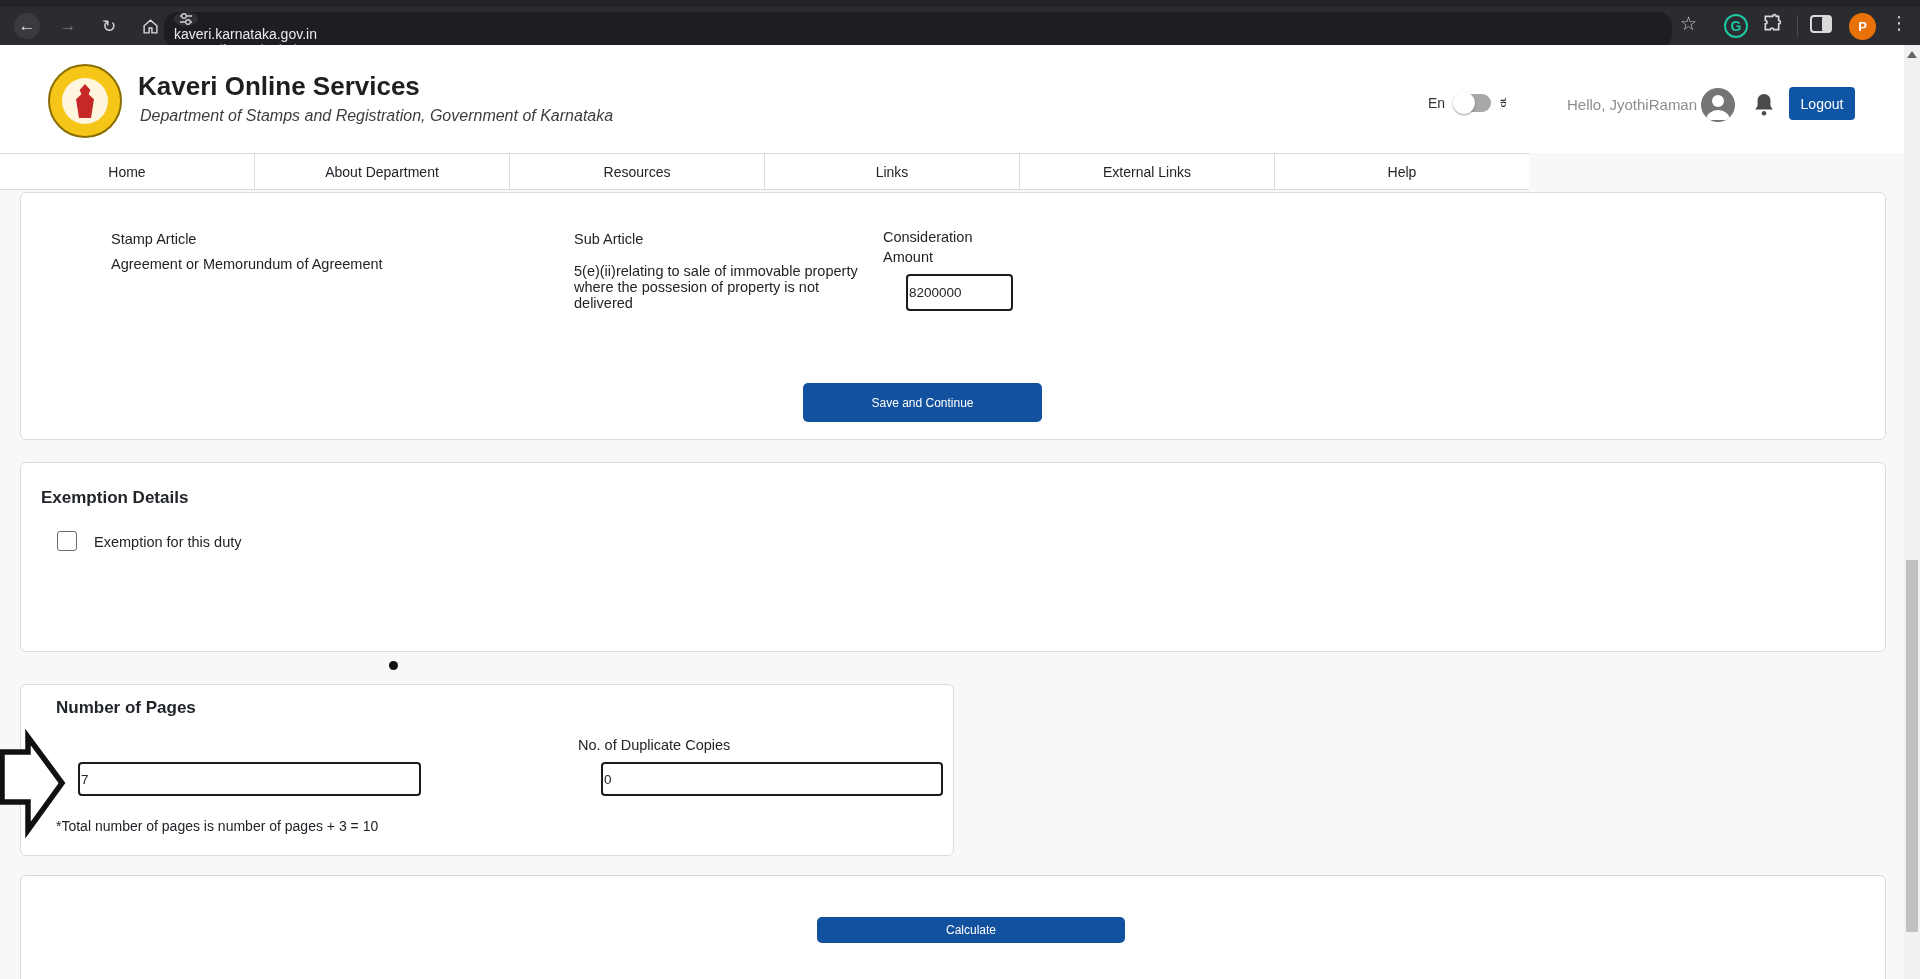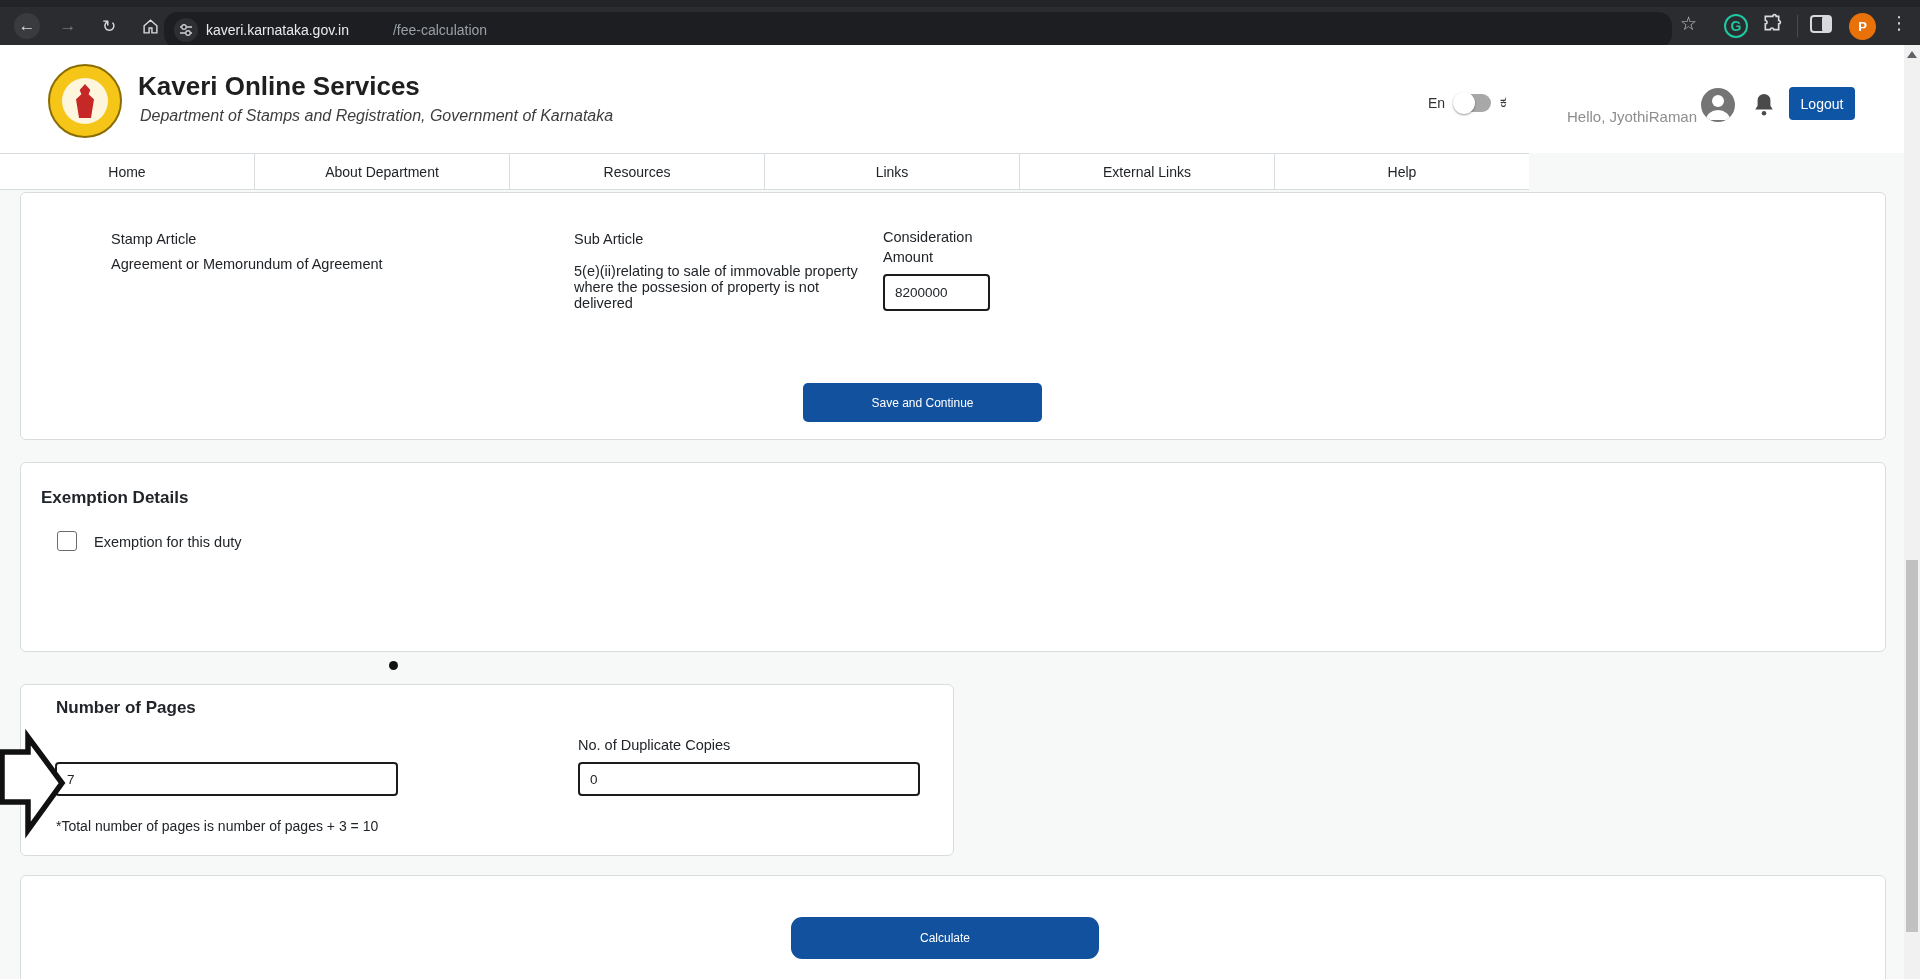--- a/index.html
+++ b/index.html
@@ -8,22 +8,22 @@
   .abs { position:absolute; }
 
   
   #chrome { position:absolute; left:0; top:0; width:1920px; height:45px; background:#2b2c30; }
   #chrome .topstrip { position:absolute; left:0; top:0; width:100%; height:7px; background:#232428; }
   .nav-ico { position:absolute; top:13px; width:26px; height:26px; border-radius:50%;
              display:flex; align-items:center; justify-content:center;
              color:#d8d9db; font-size:17px; cursor:pointer; }
   .nav-ico.dim { color:#75777a; }
   #urlbar { position:absolute; left:164px; top:12px; width:1508px; height:36px;
-            background:#1d1e21; border-radius:14px; display:flex; align-items:center;
-            padding-left:10px; }
+            background:#1d1e21; border-radius:14px; display:flex; align-items:flex-start;
+            padding-left:10px;flex-direction:column; }
   #urlbar .site-chip { width:24px; height:24px; border-radius:50%; background:#2e2f33;
             display:flex; align-items:center; justify-content:center; margin-right:8px; }
   #urlbar .domain { color:#e8eaed; font-size:14px; }
   #urlbar .path { color:#9aa0a6; font-size:14px;margin-left:44px; }
   .ext-ico { position:absolute; top:14px; color:#d8d9db; font-size:16px; cursor:pointer; }
 
   
   #page { position:absolute; left:0; top:45px; width:1904px; height:934px; background:#f7f8f8; }
 
   
@@ -36,21 +36,21 @@
           clip-path:polygon(50% 0, 68% 18%, 62% 30%, 80% 45%, 70% 100%, 30% 100%, 20% 45%, 38% 30%, 32% 18%); }
   .site-title { position:absolute; left:138px; top:26px; font-size:26px; font-weight:bold; color:#1f1f1f; }
   .site-sub   { position:absolute; left:140px; top:62px; font-size:16px; font-style:italic; color:#3d3d3d; }
 
   .lang-en { position:absolute; left:1428px; top:50px; font-size:14px; color:#333; }
   .toggle  { position:absolute; left:1455px; top:49px; width:36px; height:18px; background:#a8a8a8;
              border-radius:9px; cursor:pointer; }
   .toggle .knob { position:absolute; left:-2px; top:-2px; width:22px; height:22px; border-radius:50%;
              background:#fff; box-shadow:0 1px 2px rgba(0,0,0,.4); }
   .lang-kn { position:absolute; left:1500px; top:48px; font-size:15px; color:#333; }
-  .greeting { position:absolute; left:1567px; top:51px; font-size:15px; color:#8e8e8e;margin-top:12px; }
+  .greeting { position:absolute; left:1567px; top:51px; font-size:15px; color:#8e8e8e; }
   .avatar { position:absolute; left:1701px; top:43px; width:34px; height:34px; border-radius:50%;
             background:#757575; overflow:hidden; cursor:pointer; }
   .bell { position:absolute; left:1753px; top:47px; cursor:pointer; }
   .logout-btn { position:absolute; left:1789px; top:42px; width:66px; height:33px; background:#0f55a6;
             color:#fff; border:none; border-radius:4px; font-size:14px; cursor:pointer;
             font-family:"Liberation Sans",sans-serif; }
 
   
   #mainnav { position:absolute; left:0; top:108px; width:1529px; height:37px; background:#fff;
              border-top:1px solid #d9dcdf; border-bottom:1px solid #d9dcdf; display:flex; }
@@ -61,22 +61,22 @@
   
   .card { position:absolute; background:#fff; border:1px solid #d9dcdf; border-radius:6px; }
   #card-form      { left:20px; top:147px;  width:1866px; height:248px; }
   #card-exemption { left:20px; top:417px;  width:1866px; height:190px; }
   #card-pages     { left:20px; top:639px;  width:934px;  height:172px; }
   #card-calc      { left:20px; top:830px;  width:1866px; height:160px; }
 
   .fld-label { font-size:14.5px; color:#212529; }
   .fld-value { font-size:14.5px; color:#212529; }
   .txt-input { border:2px solid #1b1b1b; border-radius:4px; background:#fff;
-               font-size:13.5px; color:#212529; padding-left:10px;
-               font-family:"Liberation Sans",sans-serif; }
+               font-size:13.5px; color:#212529; padding-left:1px;
+               font-family:"Liberation Sans",sans-serif;margin-left:23px; }
   .blue-btn { background:#12519e; color:#fff; border:none; border-radius:5px;
               font-size:12px; cursor:pointer; font-family:"Liberation Sans",sans-serif; }
 
   .section-heading { font-size:17px; font-weight:bold; color:#212529; }
   .checkbox { width:20px; height:20px; border:1.5px solid #6b6b6b; border-radius:3px;
               background:#fff; cursor:pointer; }
 
   
   #annot-dot { position:absolute; left:389px; top:616px; width:9px; height:9px;
                border-radius:50%; background:#111; }
@@ -210,21 +210,21 @@
 
     <input class="abs txt-input" style="left: 34px; top: 77px; width: 343px; height: 34px;" value="7">
 
     <div class="abs fld-label" style="left:557px; top:52px;">No. of Duplicate Copies</div>
     <input class="abs txt-input" style="left: 557px; top: 77px; width: 342px; height: 34px;" value="0">
 
     <div class="abs fld-label" style="left:35px; top:133px; font-size:14px;">*Total number of pages is number of pages + 3 = 10</div>
   </div>
 
   <div class="card" id="card-calc">
-    <button class="abs blue-btn" style="left:770px; top:41px; width:308px; height:42px;border-radius:11px;">Calculate</button>
+    <button class="abs blue-btn" style="left:796px; top:41px; width:308px; height:26px;">Calculate</button>
   </div>
 
   <div id="annot-dot"></div>
   <svg id="annot-arrow" width="70" height="115" viewBox="0 0 70 115">
     <polygon points="2,27 28,27 28,12 62,58 28,105 28,77 2,77" fill="#ffffff" stroke="#111111" stroke-width="5.5" stroke-linejoin="miter"></polygon>
   </svg>
 </div>
 
 <div id="scrollbar">
   <div class="up"></div>

